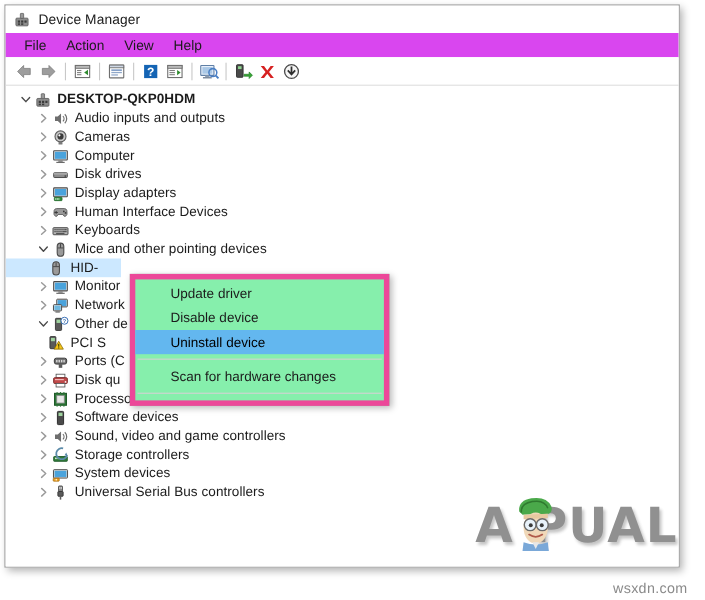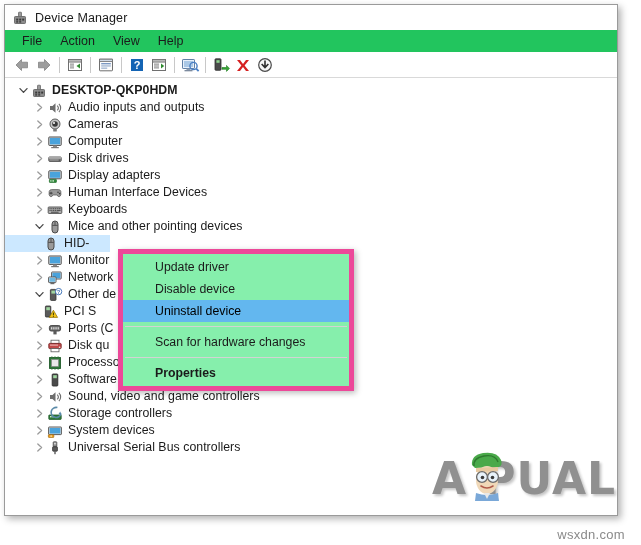--- a/index.html
+++ b/index.html
@@ -54,21 +54,21 @@
     font-size: 12.5px;
     color: #1b1b1b;
     letter-spacing: .1px;
     white-space: nowrap;
   }
 
   
   .menubar {
     position: relative;
     height: 22px;
-    background: #22c55e;
+    background: #d946ef;
     display: flex;
     align-items: center;
     padding-left: 8px;
     box-sizing: border-box;
   }
   .menubar-item {
     font-size: 12.5px;
     color: #1b1b1b;
     padding: 2px 9px;
     white-space: nowrap;
@@ -750,21 +750,20 @@
 
     </div>
 
     <div class="ctxmenu">
       <div class="ctxitem">Update driver</div>
       <div class="ctxitem">Disable device</div>
       <div class="ctxitem hl">Uninstall device</div>
       <div class="ctxsep"></div>
       <div class="ctxitem">Scan for hardware changes</div>
       <div class="ctxsep"></div>
-      <div class="ctxitem bold">Properties</div>
     </div>
 
     <div class="watermark">
       <div class="wm-text">A  PUALS</div>
       <svg class="wm-face" viewBox="0 0 44 52">
         <path d="M6 16 Q5 6 17 4 Q31 2 35 11 Q37 16 33 18 L9 19 Z" fill="#4aa94a"></path>
         <path d="M8 17 Q7 9 18 7 Q29 5 32 13" fill="none" stroke="#2f7a2f" stroke-width="1.4"></path>
         <ellipse cx="21" cy="31" rx="11" ry="14" fill="#f0d8b8"></ellipse>
         <path d="M10 19 L32 18 L32 22 L10 23 Z" fill="#e8c9a0"></path>
         <circle cx="16" cy="28" r="5.4" fill="#e8f2fa" stroke="#6a6a6a" stroke-width="1.3"></circle>

